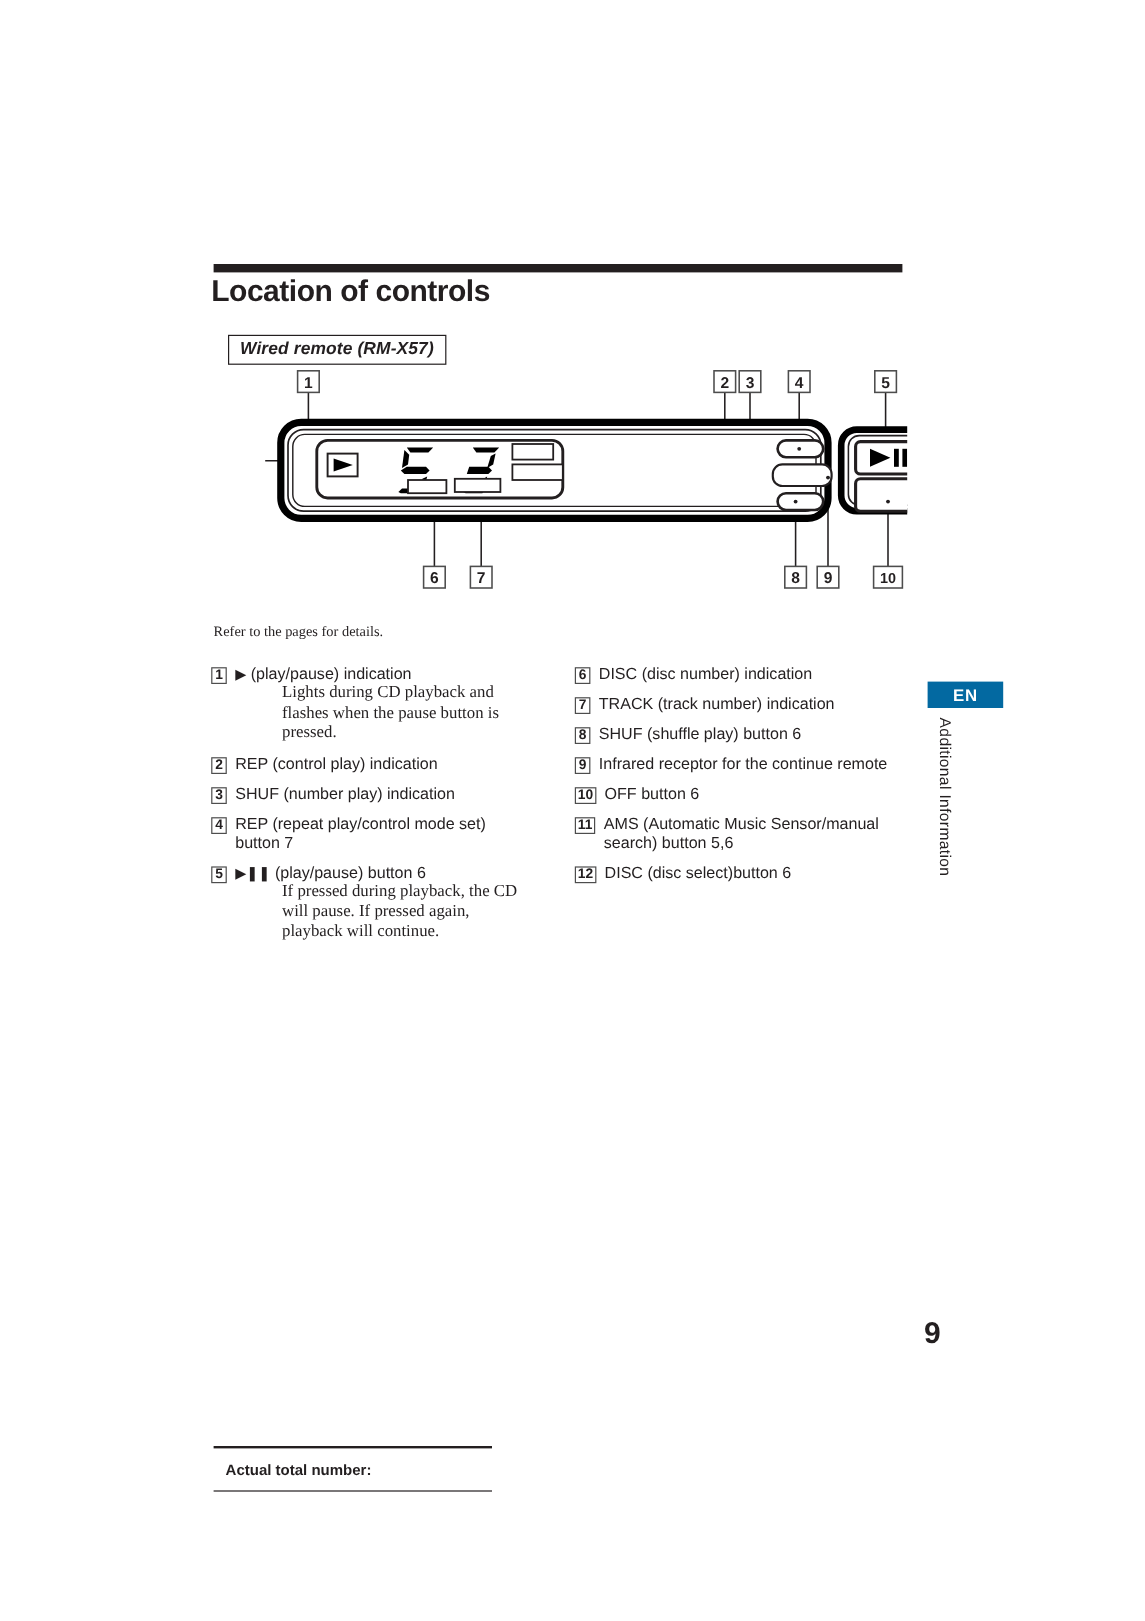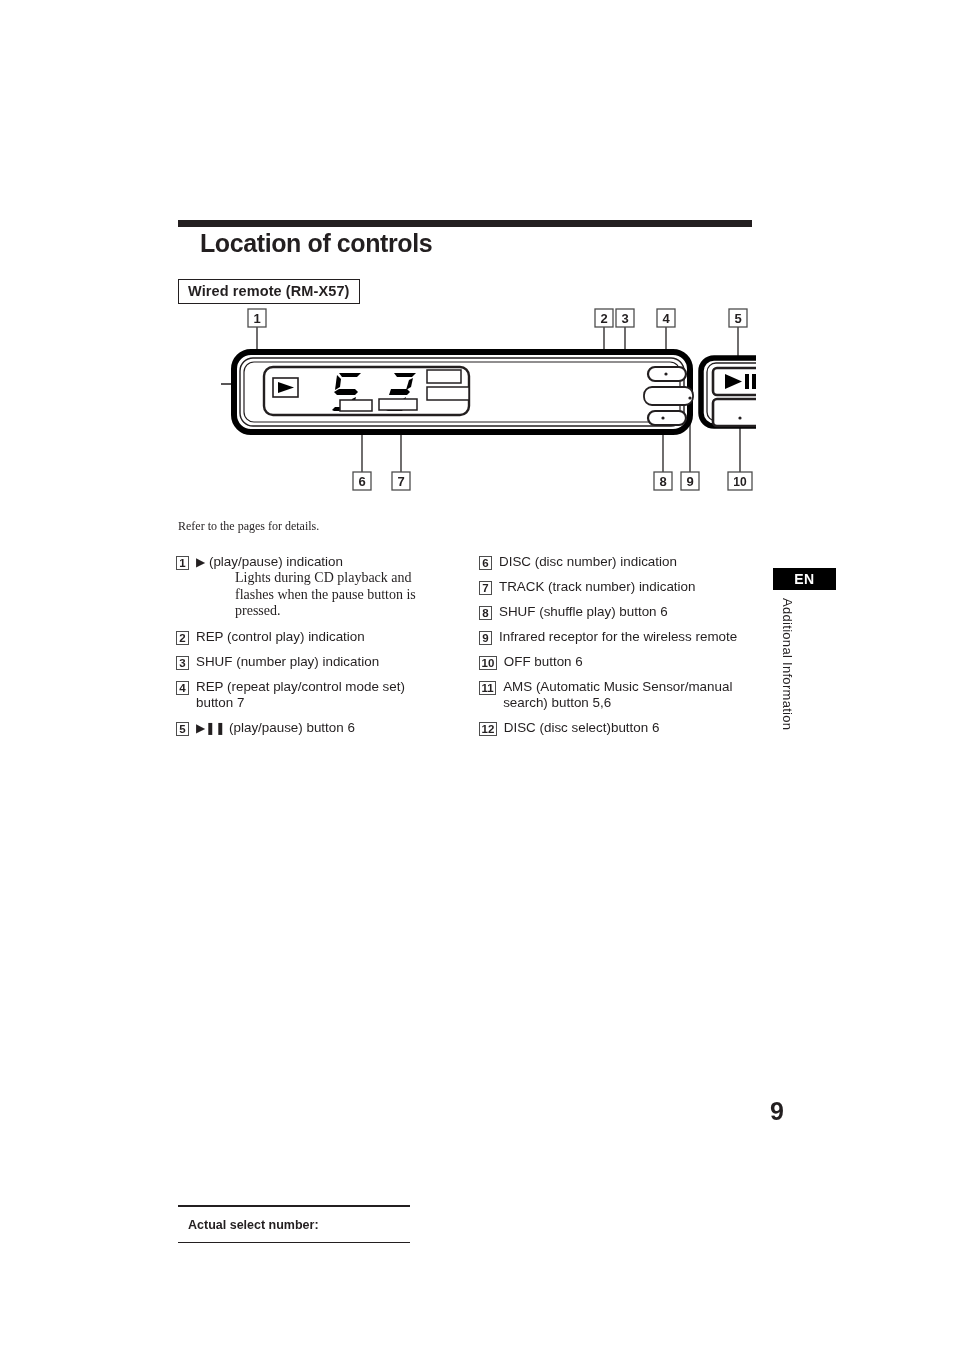--- a/index.html
+++ b/index.html
@@ -26,32 +26,32 @@
     background: #231f20;
   }
   .page-title {
     position: absolute;
     left: 176px;
     top: 229px;
     font-size: 25px;
     font-weight: bold;
     letter-spacing: -0.4px;
     color: #231f20;
-    margin-left: 24px;
   }
 
   
   .subtitle-box {
     position: absolute;
-    left: 178px;
+    left: 190px;
     top: 279px;
     border: 1.5px solid #231f20;
     padding: 3px 9px 4px 9px;
     font-size: 14.5px;
     font-weight: bold;
+    font-style: italic;
     color: #231f20;
     letter-spacing: 0.1px;
   }
 
   
   .diagram {
     position: absolute;
     left: 176px;
     top: 300px;
     width: 580px;
@@ -116,21 +116,21 @@
   }
   .glyph { font-family: "DejaVu Sans", sans-serif; font-size: 12px; }
 
   
   .en-badge {
     position: absolute;
     left: 773px;
     top: 568px;
     width: 63px;
     height: 22px;
-    background: #000000;
+    background: #0369a1;
     color: #ffffff;
     font-size: 14px;
     font-weight: bold;
     letter-spacing: 0.5px;
     display: flex;
     align-items: center;
     justify-content: center;
   }
   .side-tab-label {
     position: absolute;
@@ -393,20 +393,21 @@
     <div class="num-box">4</div>
     <div class="legend-body">
       <div class="legend-title">REP (repeat play/control mode set) button 7</div>
     </div>
   </div>
 
   <div class="legend-item">
     <div class="num-box">5</div>
     <div class="legend-body">
       <div class="legend-title"><span class="glyph">▶❚❚</span><span> (play/pause) button 6</span></div>
+      <div class="legend-desc">If pressed during playback, the CD will pause. If pressed again, playback will continue.</div>
     </div>
   </div>
 
 </div>
 
 <div class="legend-col right">
 
   <div class="legend-item">
     <div class="num-box">6</div>
     <div class="legend-body">
@@ -424,21 +425,21 @@
   <div class="legend-item">
     <div class="num-box">8</div>
     <div class="legend-body">
       <div class="legend-title">SHUF (shuffle play) button 6</div>
     </div>
   </div>
 
   <div class="legend-item">
     <div class="num-box">9</div>
     <div class="legend-body">
-      <div class="legend-title">Infrared receptor for the wireless remote</div>
+      <div class="legend-title">Infrared receptor for the continue remote</div>
     </div>
   </div>
 
   <div class="legend-item">
     <div class="num-box">10</div>
     <div class="legend-body">
       <div class="legend-title">OFF button 6</div>
     </div>
   </div>
 
@@ -460,15 +461,15 @@
 
 <div class="en-badge">
   <span>EN</span>
 </div>
 <div class="side-tab-label">Additional Information</div>
 
 <div class="page-number">9</div>
 
 <div class="footer-block">
   <div class="footer-rule"></div>
-  <div class="footer-text">Actual select number:</div>
+  <div class="footer-text">Actual total number:</div>
   <div class="footer-rule"></div>
 </div>
 
 </body></html>

